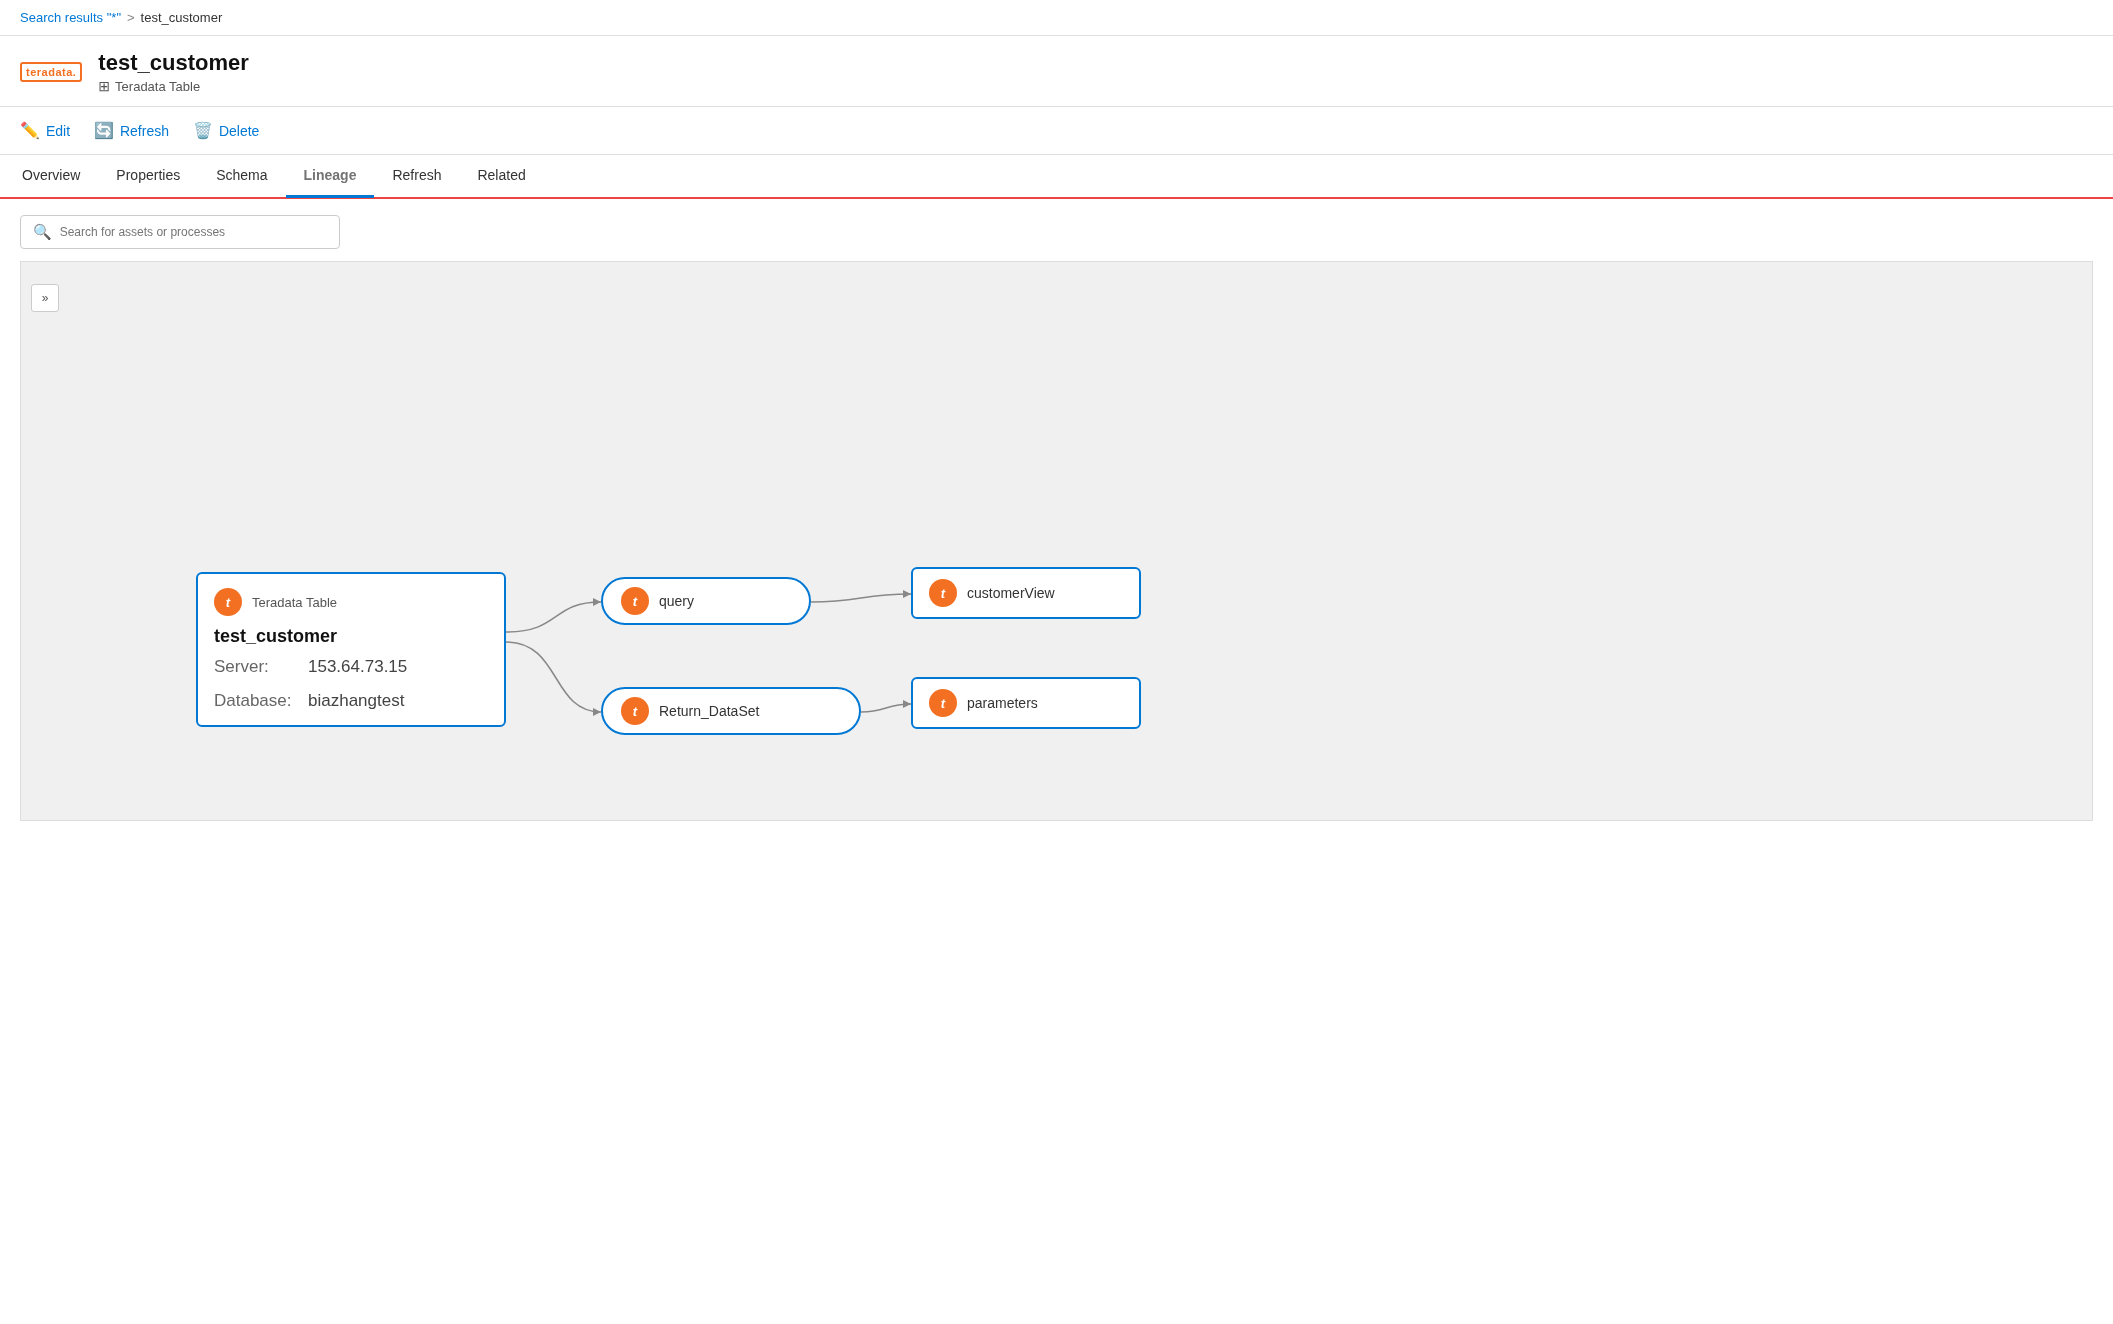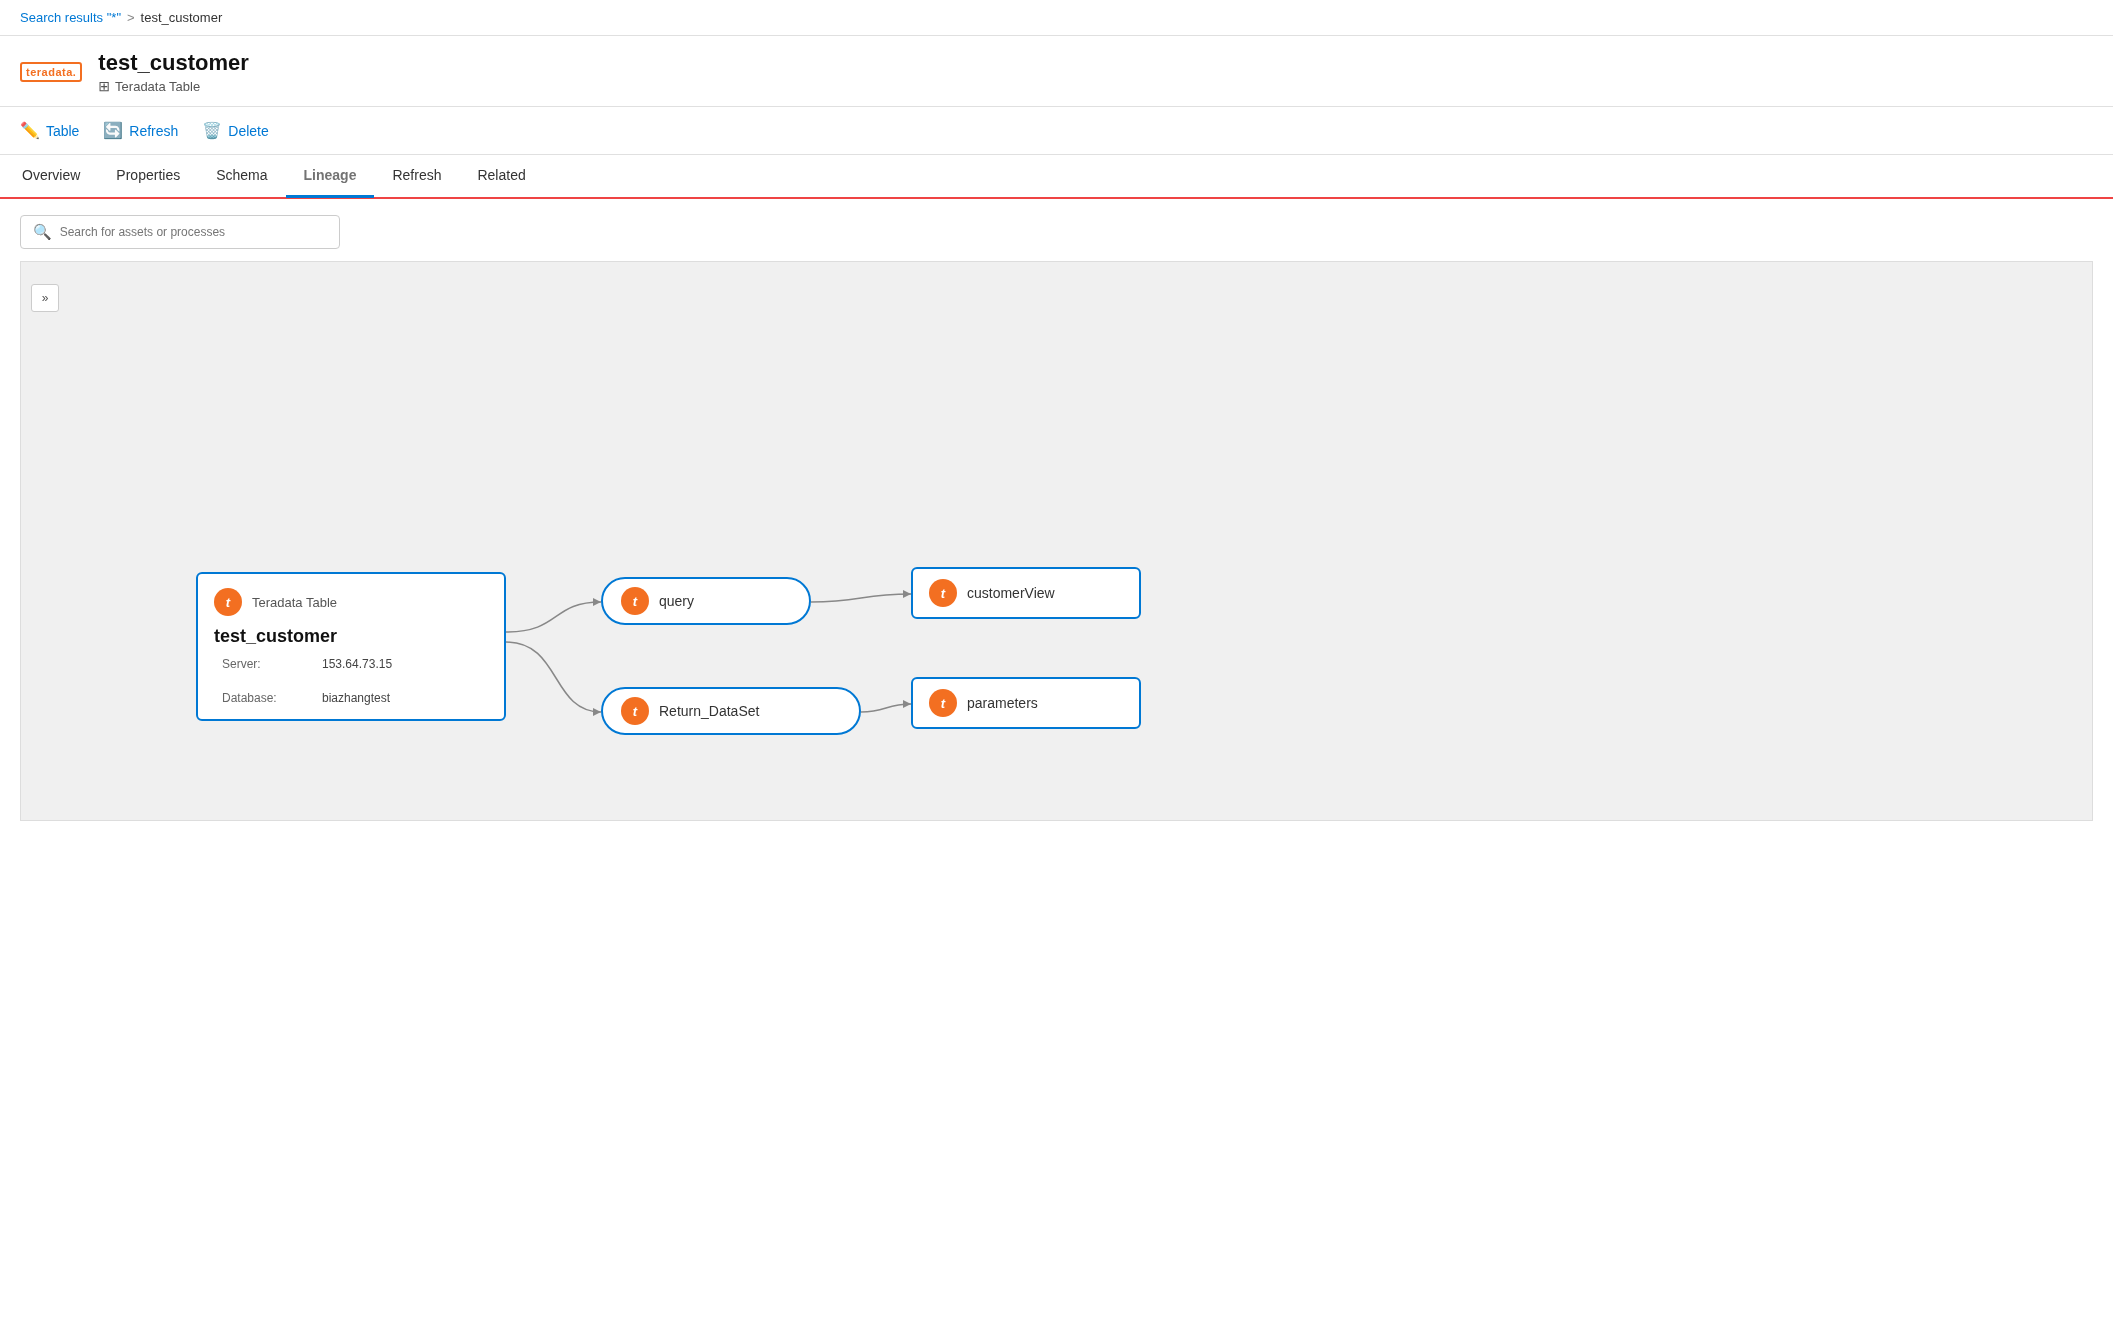--- a/index.html
+++ b/index.html
@@ -169,21 +169,21 @@
       padding: 14px 16px;
     }
     .node-source-header {
       display: flex;
       align-items: center;
       gap: 10px;
       margin-bottom: 10px;
     }
     .node-source-title { font-size: 13px; color: #555; }
     .node-source-name { font-size: 18px; font-weight: 700; color: #111; margin-bottom: 10px; }
-    .node-source-info { font-size: 12px; color: #444; display: grid; grid-template-columns: 80px 1fr; gap: 20px; margin-left: 8px; }
+    .node-source-info { font-size: 17px; color: #444; display: grid; grid-template-columns: 80px 1fr; gap: 14px; }
     .node-source-info .label { color: #666; }
 
     
     .node-oval {
       border-radius: 50px;
       padding: 8px 18px;
       display: flex;
       align-items: center;
       gap: 10px;
       white-space: nowrap;
@@ -254,21 +254,21 @@
     <span class="asset-type">
       <span class="table-icon">⊞</span>
       <span>Teradata Table</span>
     </span>
   </div>
 </div>
 
 <div class="toolbar">
   <button class="toolbar-btn">
     <span class="btn-icon">✏️</span>
-    <span>Table</span>
+    <span>Edit</span>
   </button>
   <button class="toolbar-btn">
     <span class="btn-icon">🔄</span>
     <span>Refresh</span>
   </button>
   <button class="toolbar-btn">
     <span class="btn-icon">🗑️</span>
     <span>Delete</span>
   </button>
 </div>

